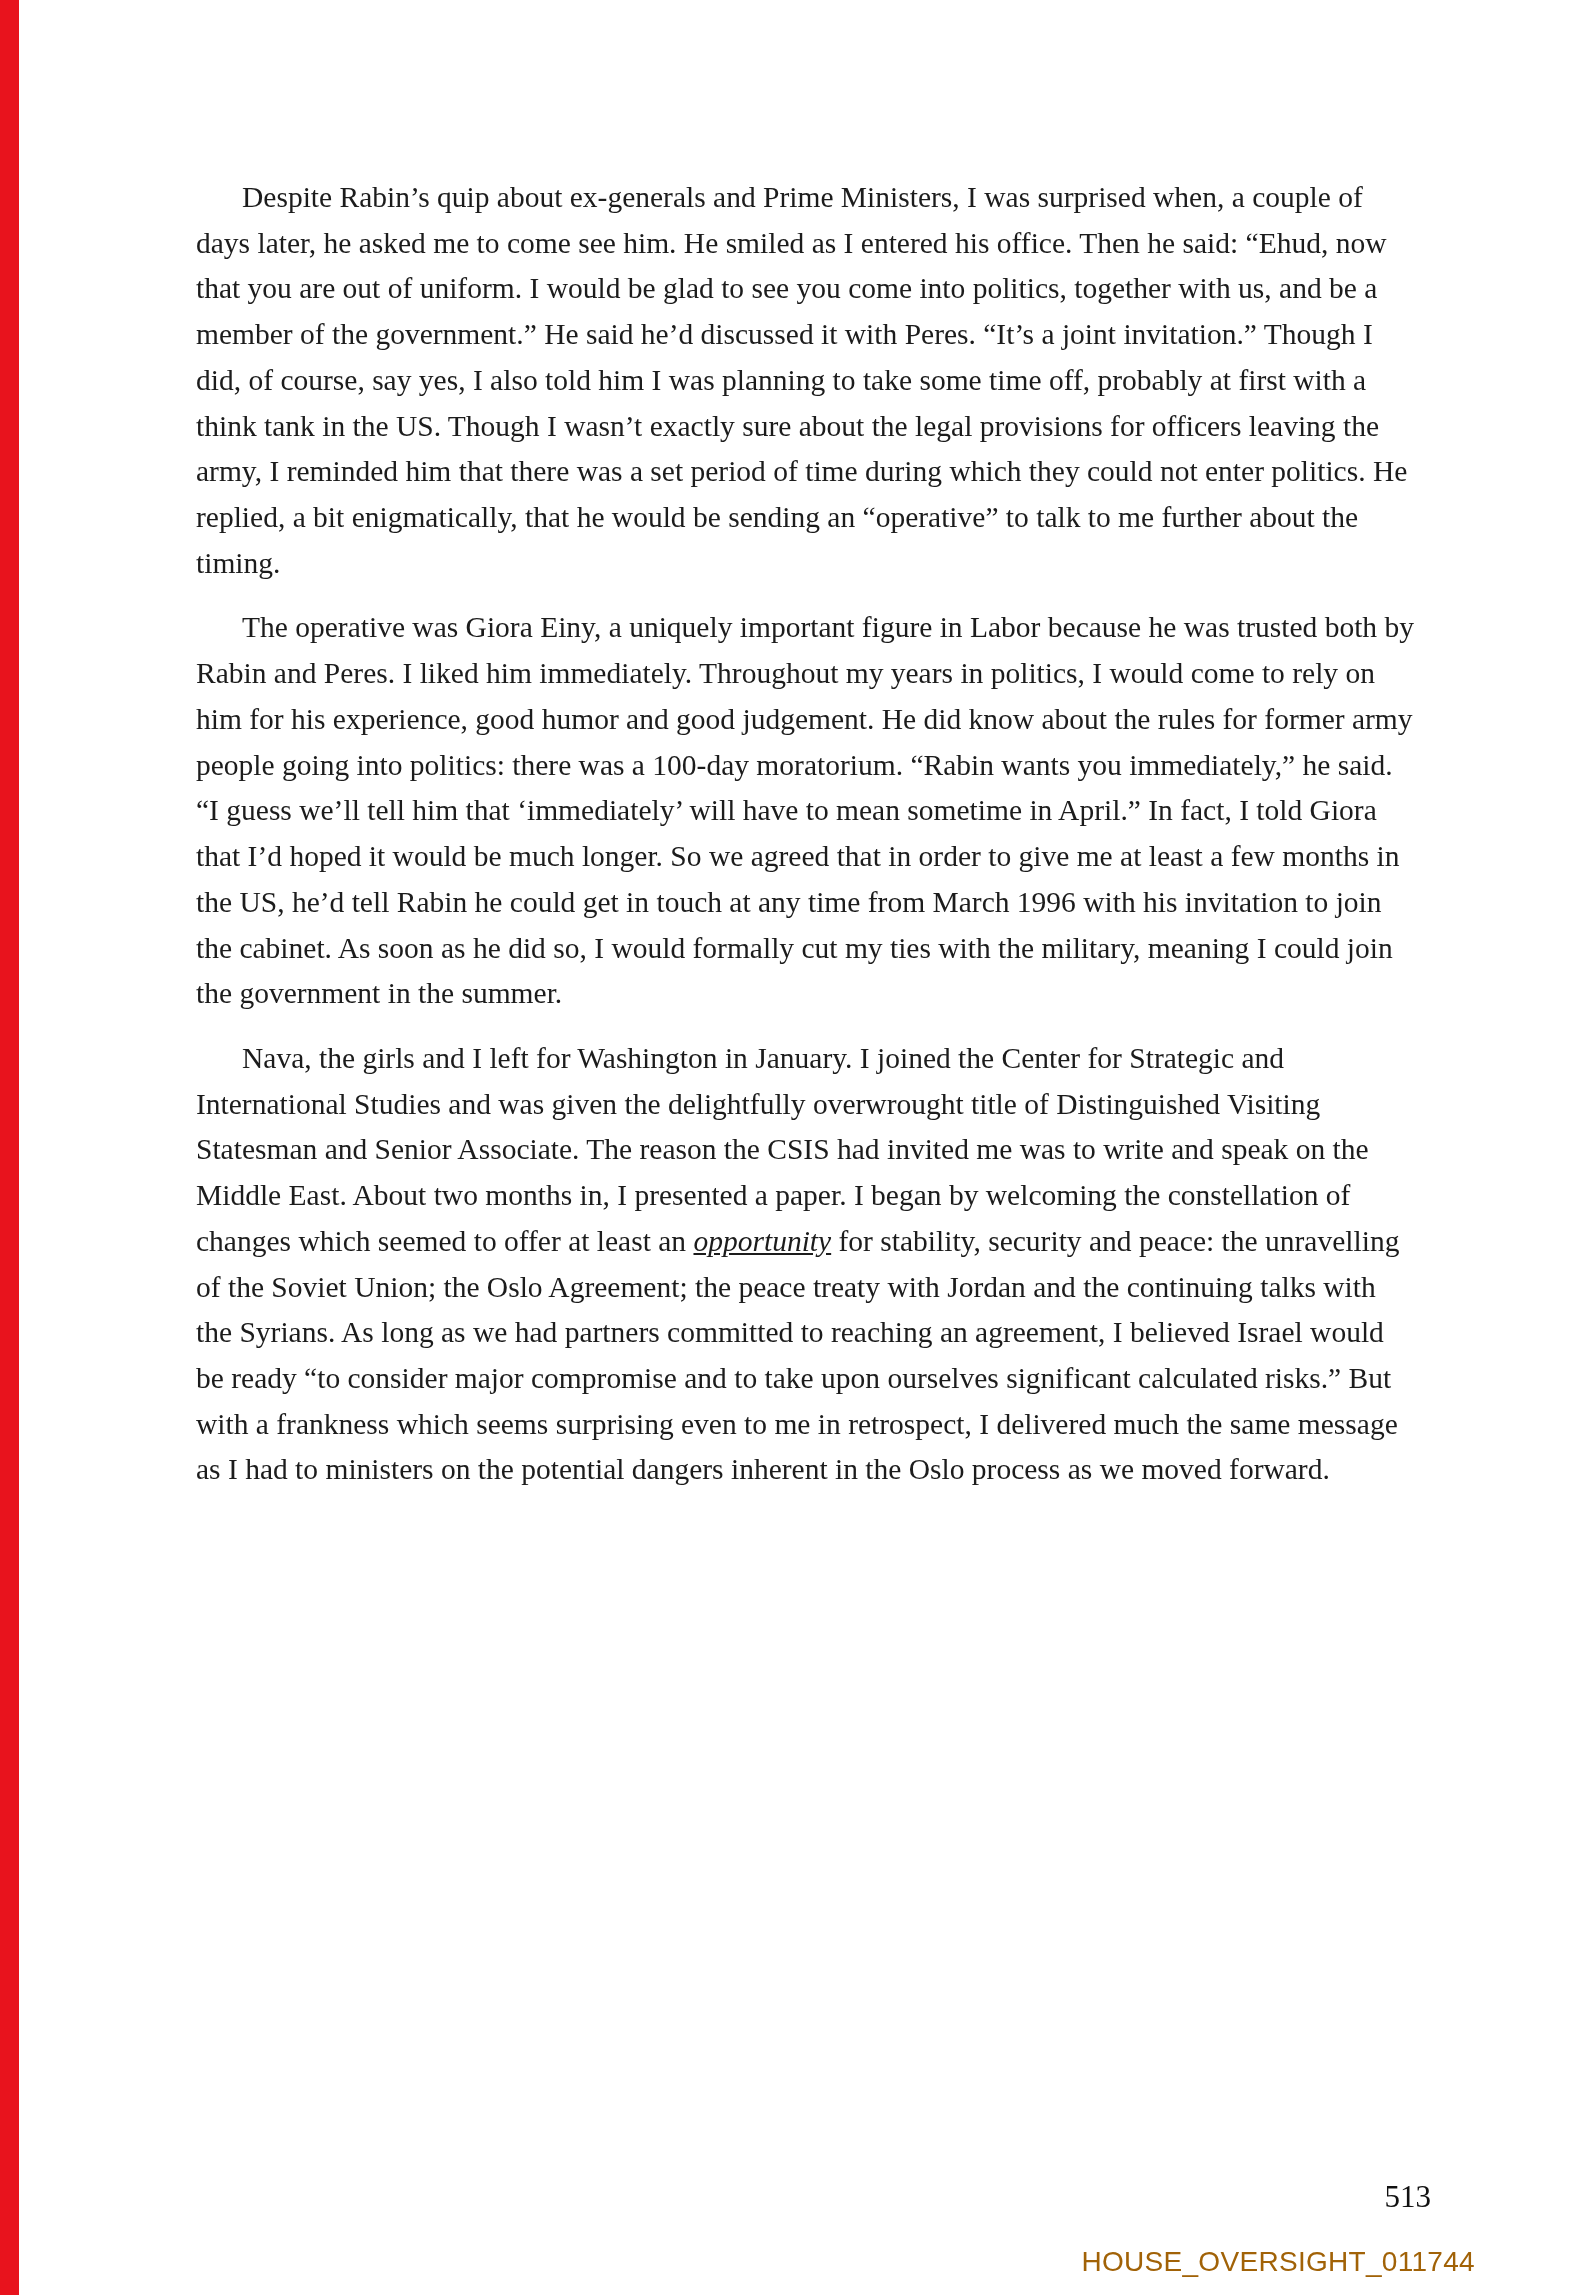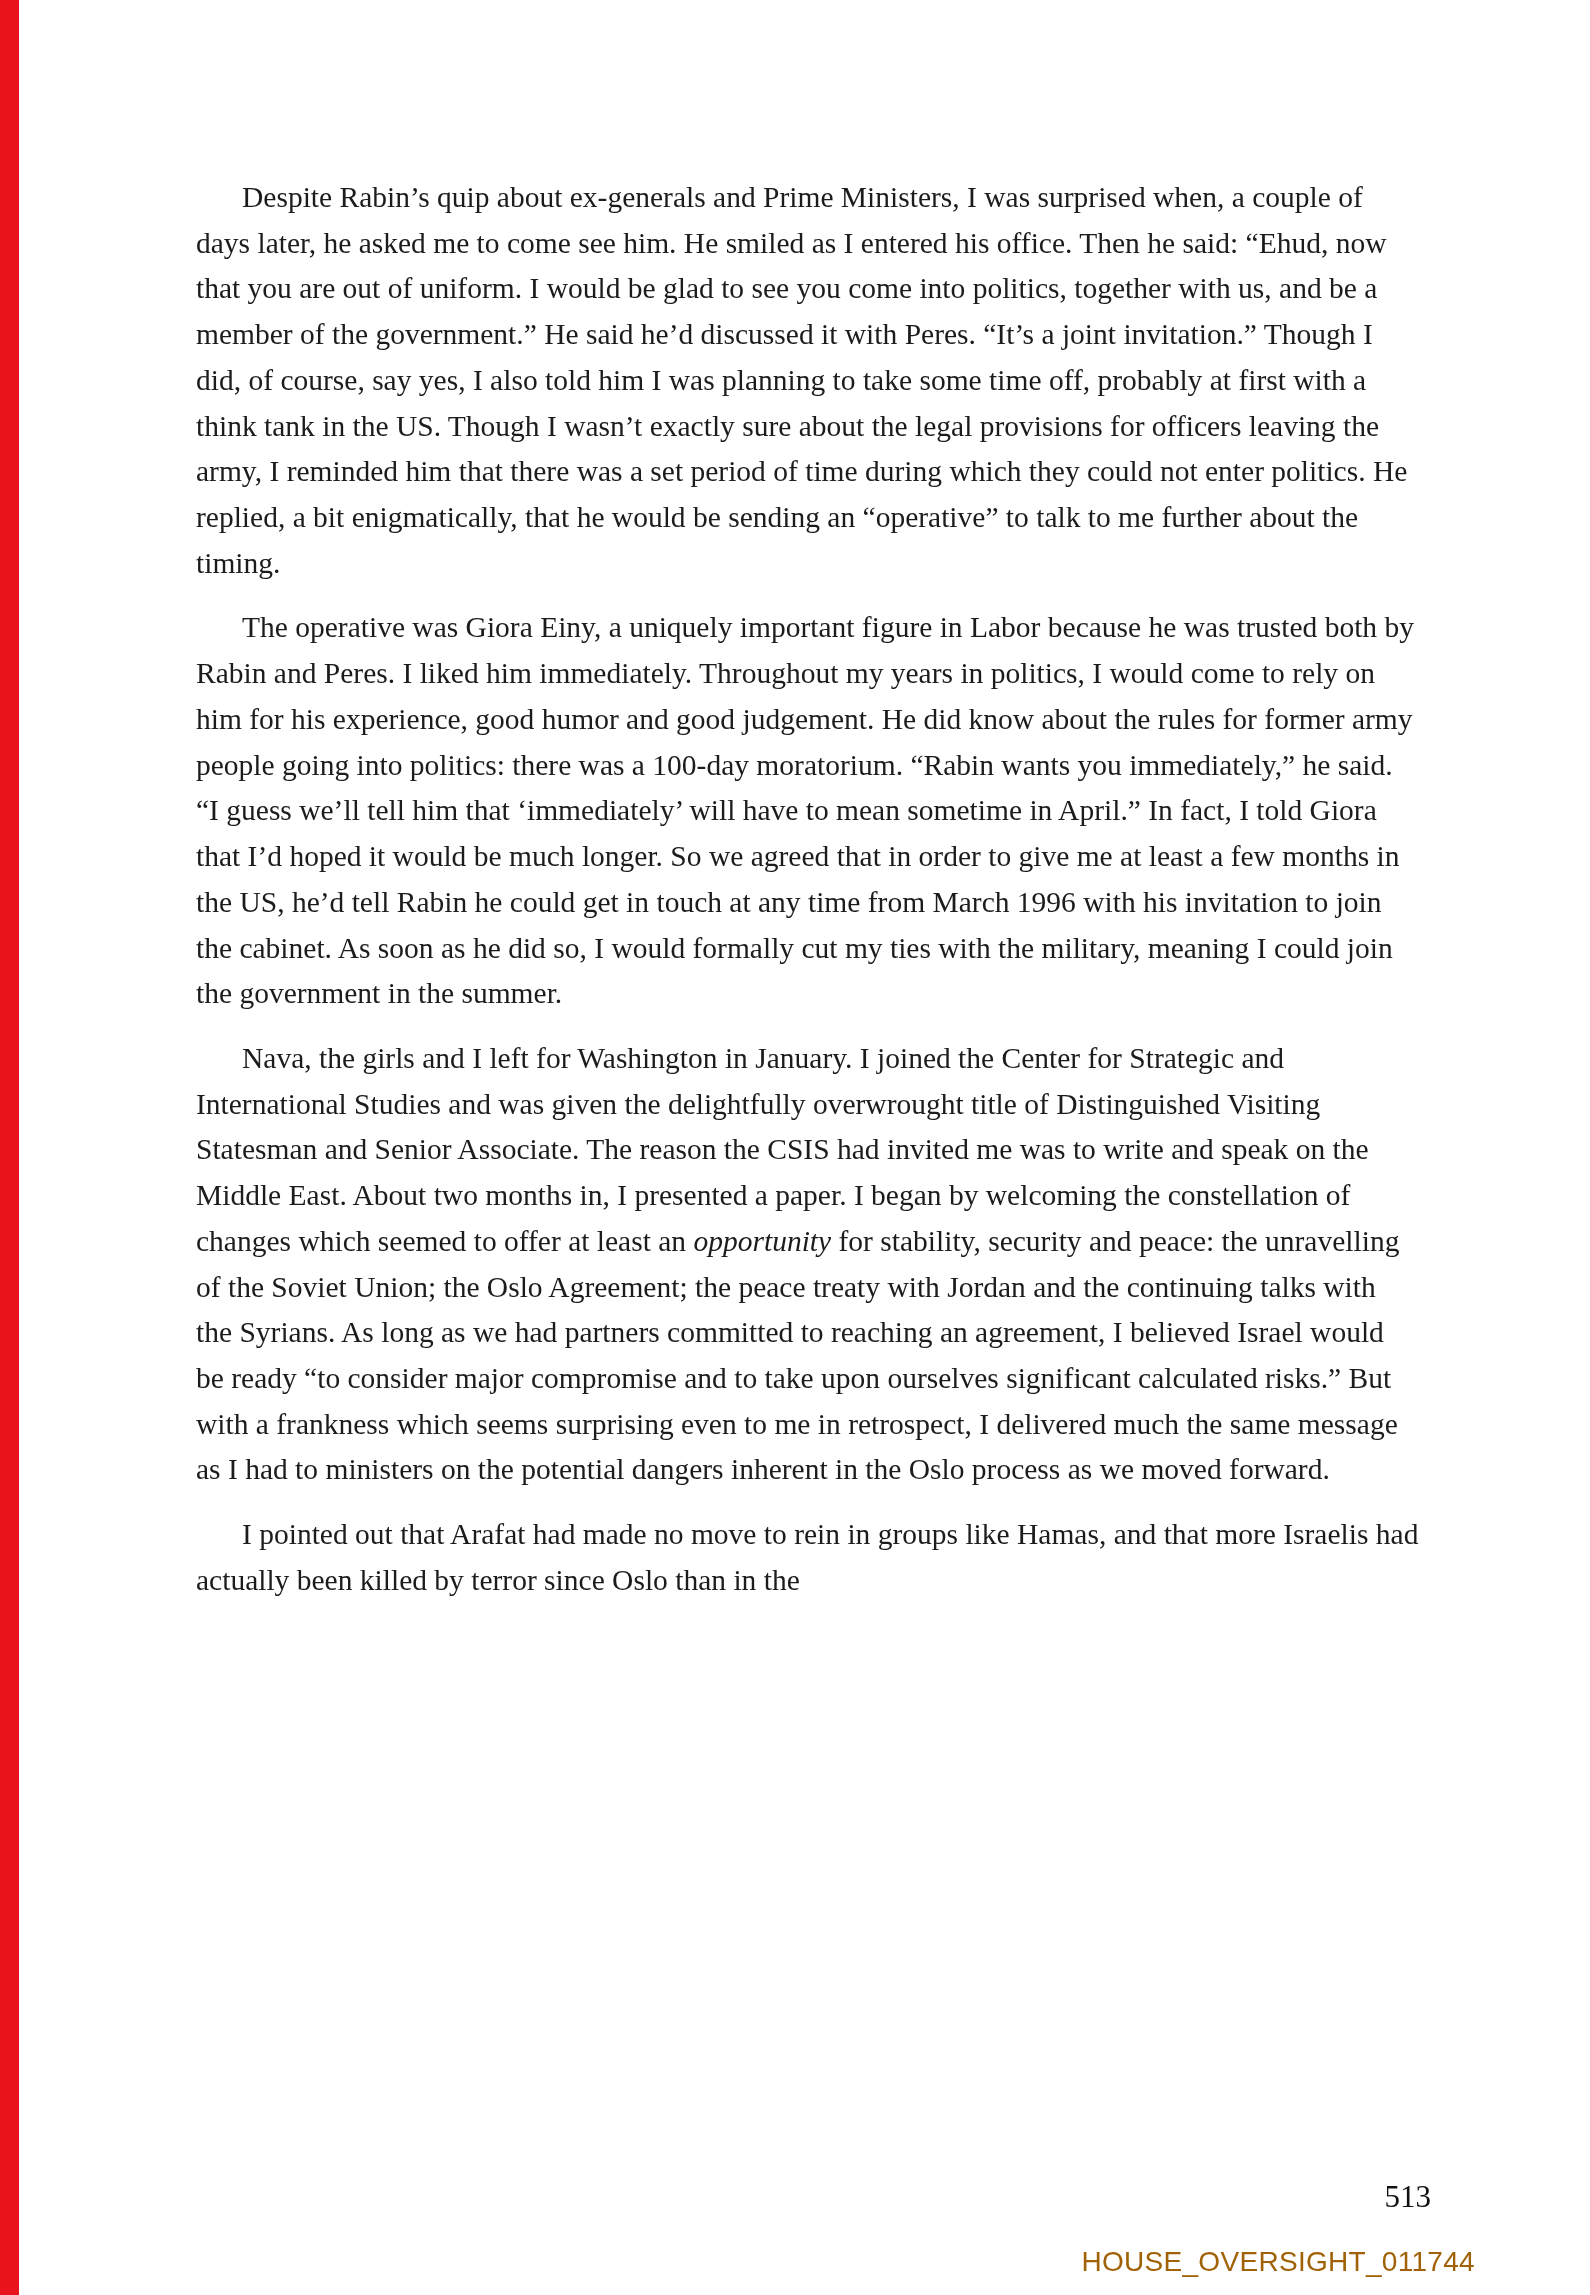--- a/index.html
+++ b/index.html
@@ -32,20 +32,21 @@
   }
   .text-block p {
     margin: 0 0 19px 0;
     font-size: 29.5px;
     line-height: 1.55;
     text-indent: 46px;
     text-align: left;
   }
   .text-block p em {
     font-style: italic;
+    text-decoration: underline;
   }
   .page-number {
     position: absolute;
     right: 160px;
     top: 2179px;
     font-size: 31px;
     font-family: "Liberation Serif", serif;
     color: #111111;
   }
   .bates-footer {
@@ -62,21 +63,20 @@
 <body>
 
 <div class="page">
 
   <div class="binding-stripe"></div>
 
   <div class="text-block">
     <p>Despite Rabin’s quip about ex-generals and Prime Ministers, I was surprised when, a couple of days later, he asked me to come see him. He smiled as I entered his office. Then he said: “Ehud, now that you are out of uniform. I would be glad to see you come into politics, together with us, and be a member of the government.” He said he’d discussed it with Peres. “It’s a joint invitation.” Though I did, of course, say yes, I also told him I was planning to take some time off, probably at first with a think tank in the US. Though I wasn’t exactly sure about the legal provisions for officers leaving the army, I reminded him that there was a set period of time during which they could not enter politics. He replied, a bit enigmatically, that he would be sending an “operative” to talk to me further about the timing.</p>
     <p>The operative was Giora Einy, a uniquely important figure in Labor because he was trusted both by Rabin and Peres. I liked him immediately. Throughout my years in politics, I would come to rely on him for his experience, good humor and good judgement. He did know about the rules for former army people going into politics: there was a 100-day moratorium. “Rabin wants you immediately,” he said. “I guess we’ll tell him that ‘immediately’ will have to mean sometime in April.” In fact, I told Giora that I’d hoped it would be much longer. So we agreed that in order to give me at least a few months in the US, he’d tell Rabin he could get in touch at any time from March 1996 with his invitation to join the cabinet. As soon as he did so, I would formally cut my ties with the military, meaning I could join the government in the summer.</p>
     <p><span>Nava, the girls and I left for Washington in January. I joined the Center for Strategic and International Studies and was given the delightfully overwrought title of Distinguished Visiting Statesman and Senior Associate. The reason the CSIS had invited me was to write and speak on the Middle East. About two months in, I presented a paper. I began by welcoming the constellation of changes which seemed to offer at least an </span><em>opportunity</em><span> for stability, security and peace: the unravelling of the Soviet Union; the Oslo Agreement; the peace treaty with Jordan and the continuing talks with the Syrians. As long as we had partners committed to reaching an agreement, I believed Israel would be ready “to consider major compromise and to take upon ourselves significant calculated risks.” But with a frankness which seems surprising even to me in retrospect, I delivered much the same message as I had to ministers on the potential dangers inherent in the Oslo process as we moved forward.</span></p>
-    <p>I pointed out that Arafat had made no move to rein in groups like Hamas, and that more Israelis had actually been killed by terror since Oslo than in the</p>
   </div>
 
   <div class="page-number">513</div>
 
   <div class="bates-footer">HOUSE_OVERSIGHT_011744</div>
 
 </div>
 
 
 </body></html>

